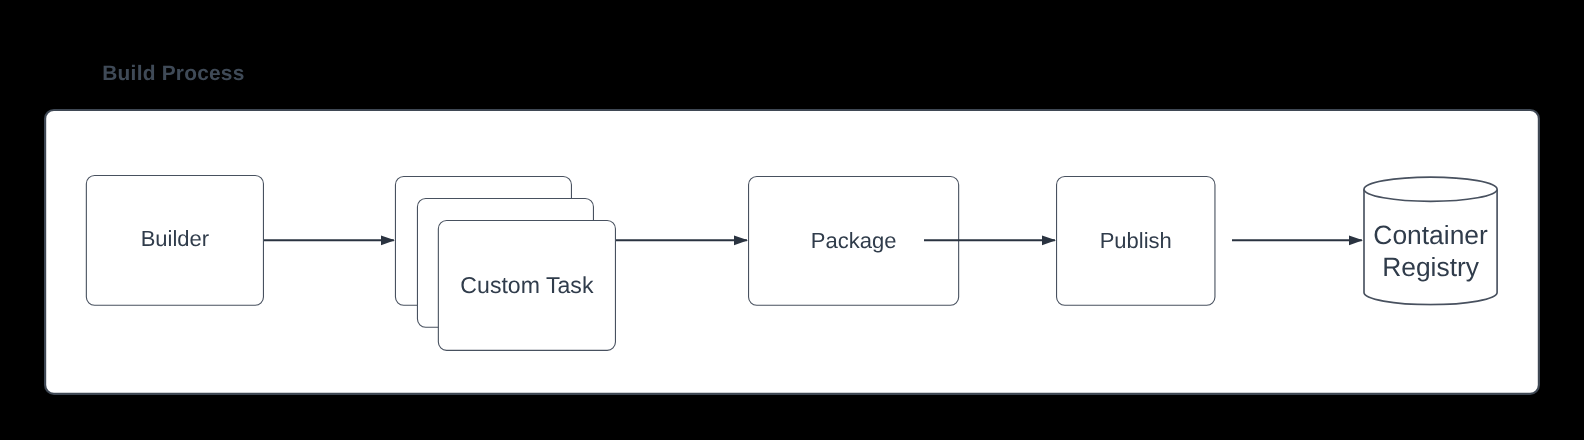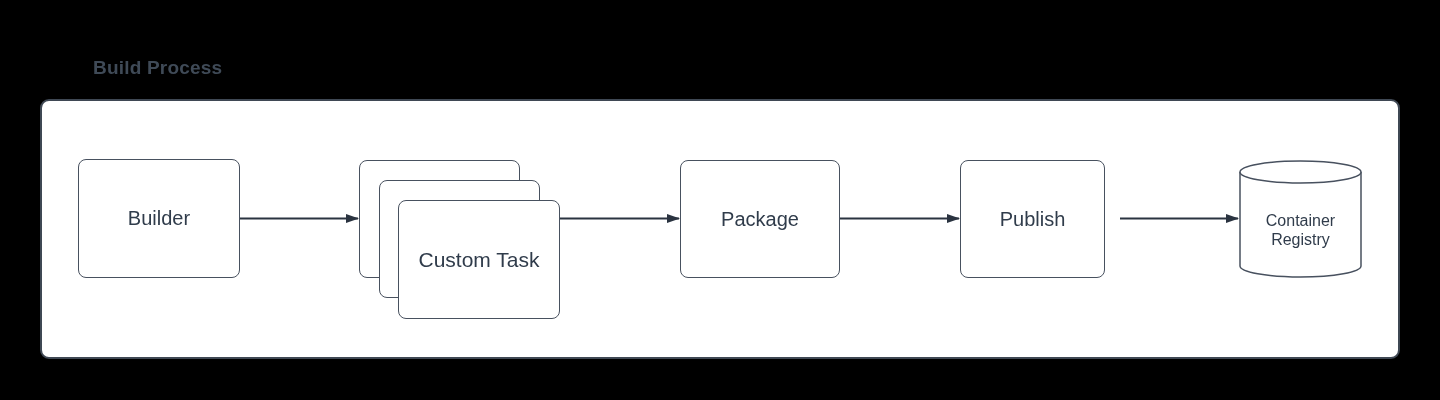--- a/index.html
+++ b/index.html
@@ -42,38 +42,38 @@
     justify-content: center;
     text-align: center;
     font-size: 20px;
     color: #303c4b;
   }
 
   .node-builder  { left: 78px;  top: 159px; width: 162px; height: 119px; }
   .card-back     { left: 359px; top: 160px; width: 161px; height: 118px; z-index: 1; font-size: 21px; }
   .card-middle   { left: 379px; top: 180px; width: 161px; height: 118px; z-index: 2; font-size: 21px; }
   .card-front    { left: 398px; top: 200px; width: 162px; height: 119px; z-index: 3; font-size: 21px; }
-  .node-package  { left: 680px; top: 160px; width: 160px; height: 118px; }
+  .node-package  { left: 680px; top: 160px; width: 192px; height: 118px; }
   .node-publish  { left: 960px; top: 160px; width: 145px; height: 118px; }
 
   .node-cylinder {
     position: absolute;
     left: 1239px; top: 160px;
     width: 123px; height: 118px;
   }
   .node-cylinder svg { position: absolute; left: 0; top: 0; }
   .cylinder-label {
     position: absolute;
     left: 0; top: 22px;
     width: 123px; height: 96px;
     display: flex;
     align-items: center;
     justify-content: center;
     text-align: center;
-    font-size: 16px;
+    font-size: 24px;
     line-height: 1.2;
     color: #303c4b;
   }
 
   .edges-layer {
     position: absolute;
     left: 0; top: 0;
     width: 1440px; height: 400px;
     z-index: 4;
     pointer-events: none;

